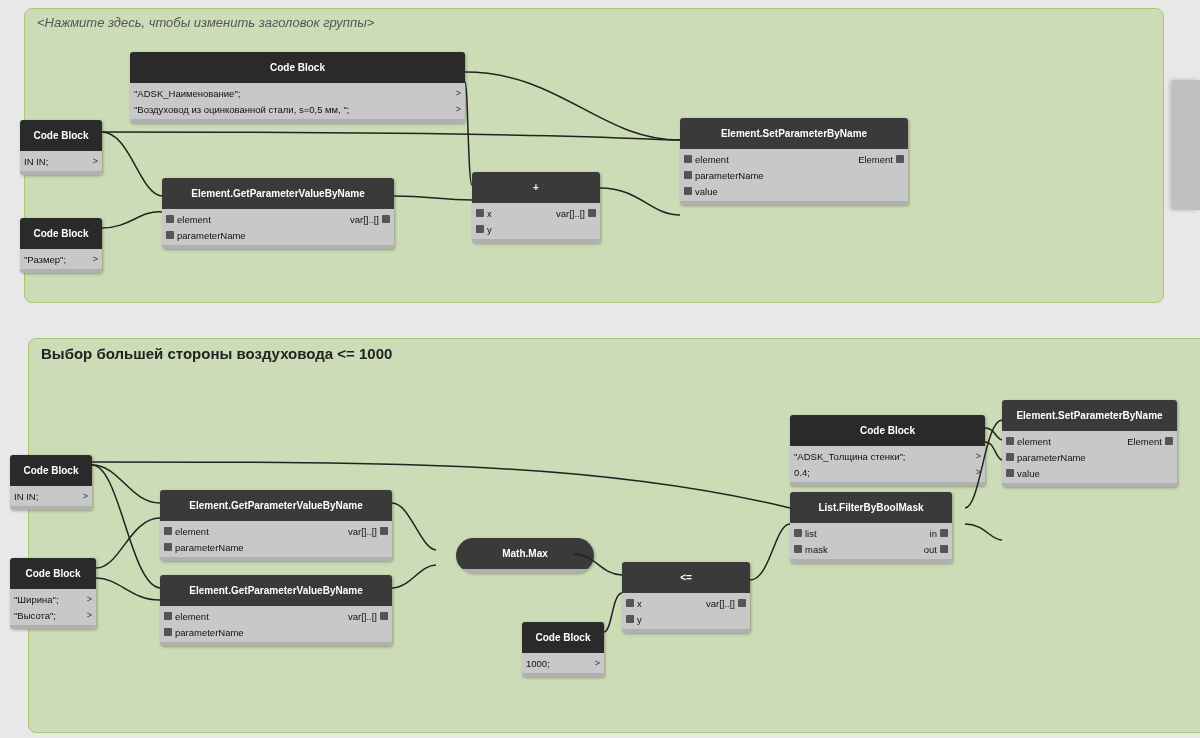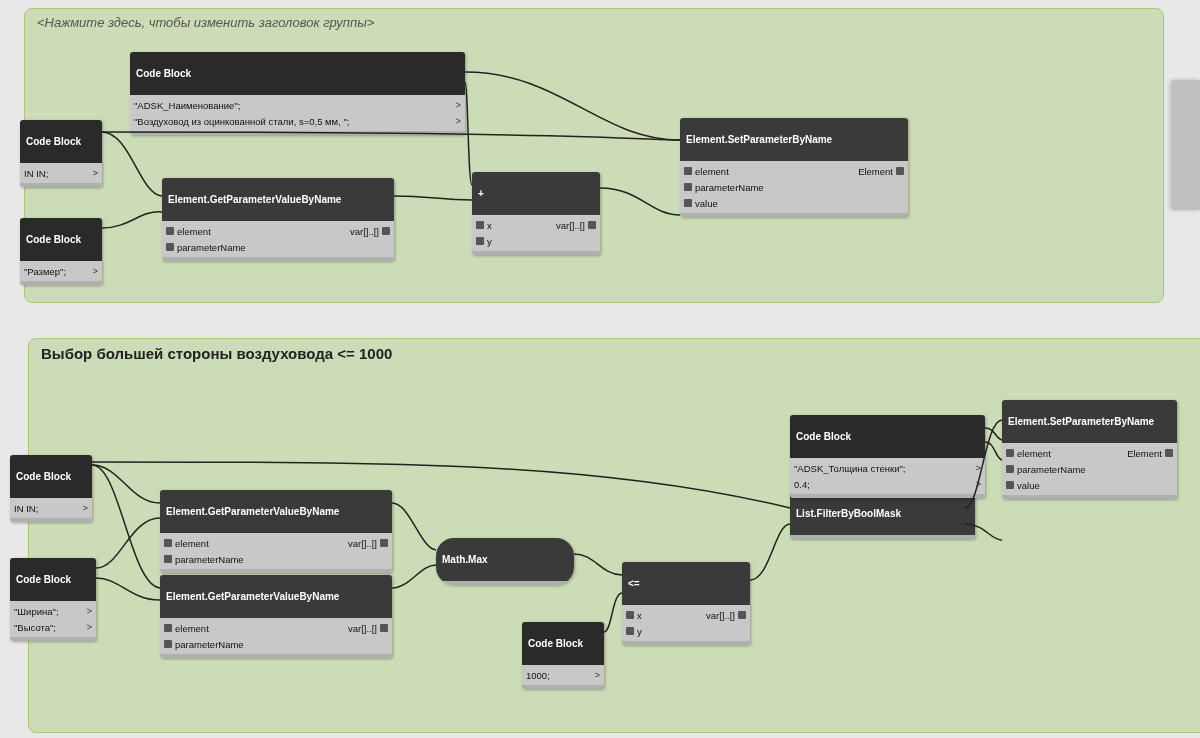--- a/index.html
+++ b/index.html
@@ -41,22 +41,22 @@
     .node {
       position: absolute;
       border-radius: 3px;
       overflow: hidden;
       box-shadow: 1px 1px 3px rgba(0,0,0,0.3);
     }
 
     .node-header {
       background: #3a3a3a;
       color: #fff;
-      text-align: left;
-      padding: 16px 6px;
+      text-align: center;
+      padding: 10px 6px;
       font-size: 10px;
       font-weight: bold;
       white-space: nowrap;
     }
 
     .node-header.dark {
       background: #2a2a2a;
     }
 
     .node-body {
@@ -270,21 +270,21 @@
         <span class="port-right">var[]..[] <span class="port"></span></span>
       </div>
       <div class="node-row">
         <span class="port-left"><span class="port"></span> parameterName</span>
         <span></span>
       </div>
     </div>
     <div class="node-footer"></div>
   </div>
 
-  <div class="node" style="left:436px; top:538px; width:138px;border-radius:18px;">
+  <div class="node" style="left:456px; top:538px; width:138px;border-radius:18px;">
     <div class="node-header">Math.Max</div>
     <div class="node-footer"></div>
   </div>
 
   <div class="node" style="left:622px; top:562px; width:128px;">
     <div class="node-header">&lt;=</div>
     <div class="node-body">
       <div class="node-row">
         <span class="port-left"><span class="port"></span> x</span>
         <span class="port-right">var[]..[] <span class="port"></span></span>
@@ -301,22 +301,32 @@
     <div class="node-header dark">Code Block</div>
     <div class="node-body">
       <div class="node-row">
         <span>1000;</span>
         <span class="port-arrow">&gt;</span>
       </div>
     </div>
     <div class="node-footer"></div>
   </div>
 
-  <div class="node" style="left:790px; top:492px; width:185px;">
+  <div class="node" style="left:790px; top:492px; width:162px;">
     <div class="node-header">List.FilterByBoolMask</div>
+    <div class="node-body">
+      <div class="node-row">
+        <span class="port-left"><span class="port"></span> list</span>
+        <span class="port-right">in <span class="port"></span></span>
+      </div>
+      <div class="node-row">
+        <span class="port-left"><span class="port"></span> mask</span>
+        <span class="port-right">out <span class="port"></span></span>
+      </div>
+    </div>
     <div class="node-footer"></div>
   </div>
 
   <div class="node" style="left:790px; top:415px; width:195px;">
     <div class="node-header dark">Code Block</div>
     <div class="node-body">
       <div class="node-row">
         <span>"ADSK_Толщина стенки";</span>
         <span class="port-arrow">&gt;</span>
       </div>

